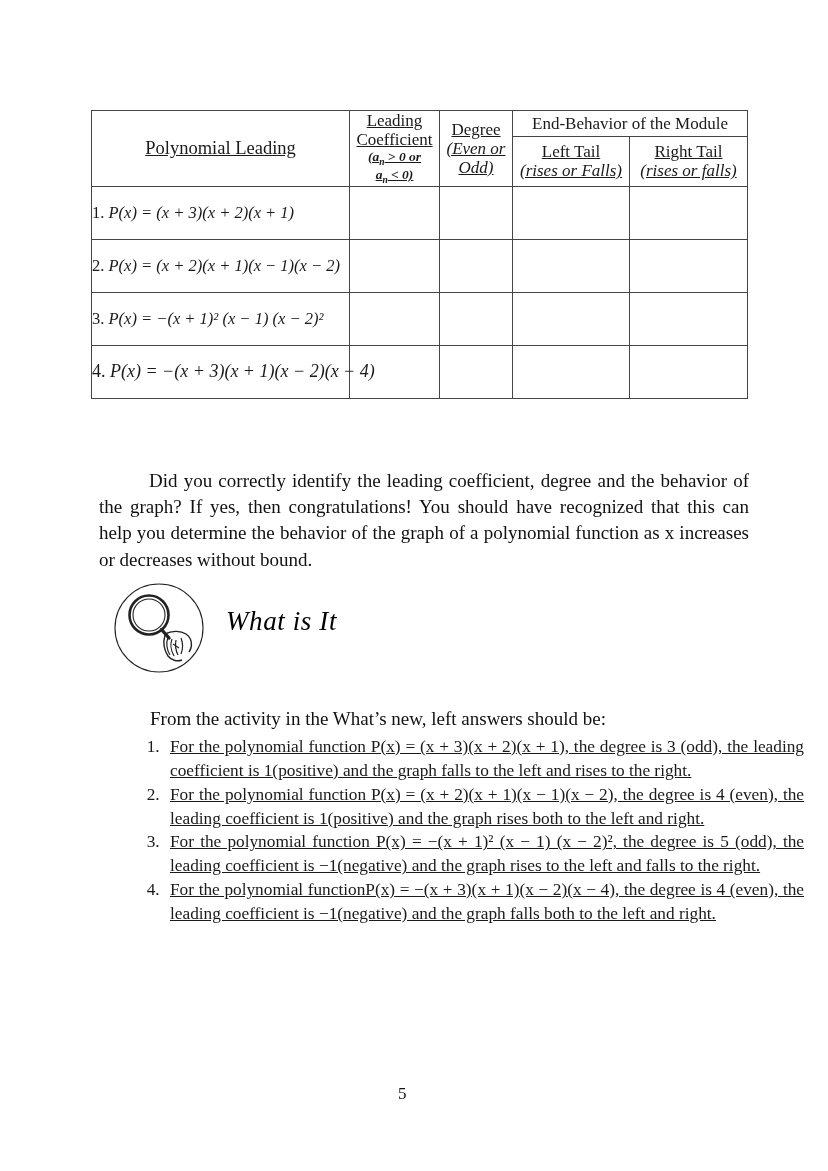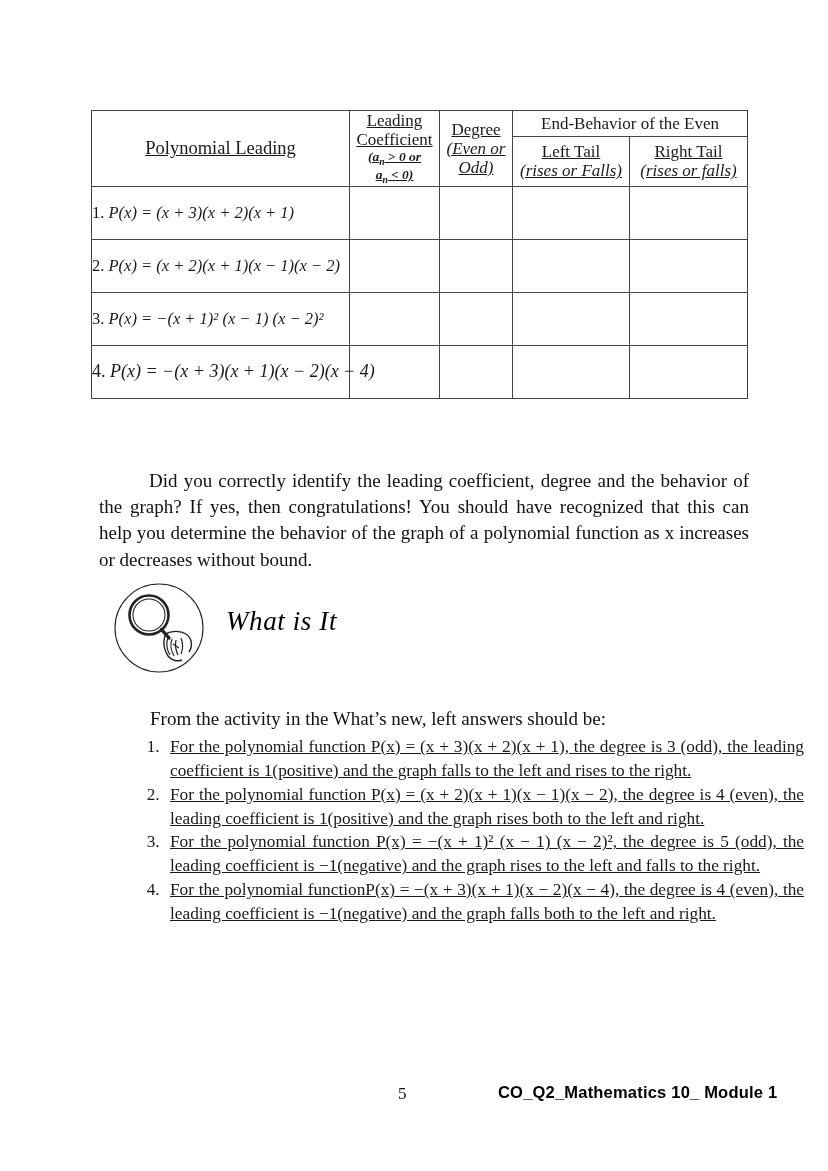--- a/index.html
+++ b/index.html
@@ -196,21 +196,21 @@
           <td class="hd fn-head" rowspan="2">Polynomial Leading</td>
           <td class="hd" rowspan="2">
             <div>Leading Coefficient</div>
             <div class="small"><span>(a</span><sub>n</sub><span> &gt; 0 or</span></div>
             <div class="small"><span>a</span><sub>n</sub><span> &lt; 0)</span></div>
           </td>
           <td class="hd" rowspan="2">
             <div>Degree</div>
             <div class="it">(Even or Odd)</div>
           </td>
-          <td class="eb-top" colspan="2">End-Behavior of the Even</td>
+          <td class="eb-top" colspan="2">End-Behavior of the Module</td>
         </tr>
         <tr>
           <td class="hd">
             <div>Left Tail</div>
             <div class="it">(rises or Falls)</div>
           </td>
           <td class="hd">
             <div>Right Tail</div>
             <div class="it">(rises or falls)</div>
           </td>
@@ -273,15 +273,14 @@
 
   <ol class="answers">
     <li>For the polynomial function P(x) = (x + 3)(x + 2)(x + 1), the degree is 3 (odd), the leading coefficient is 1(positive) and the graph falls to the left and rises to the right.</li>
     <li>For the polynomial function  P(x) =  (x + 2)(x + 1)(x − 1)(x − 2),  the degree is 4 (even), the leading coefficient is 1(positive) and the graph rises both to the left and right.</li>
     <li>For the polynomial function P(x) = −(x + 1)² (x − 1) (x − 2)², the degree is 5 (odd), the leading coefficient is −1(negative) and the graph rises to the left and falls to the right.</li>
     <li>For the polynomial functionP(x) = −(x  + 3)(x + 1)(x − 2)(x − 4),  the degree is 4 (even), the leading coefficient is −1(negative) and the graph falls both to the left and right.</li>
   </ol>
 
 
   <span class="footer-page">5</span>
-  <span class="footer-label">CO_Q2_Mathematics 10_ Module 1</span>
 
 </div>
 
 </body></html>

